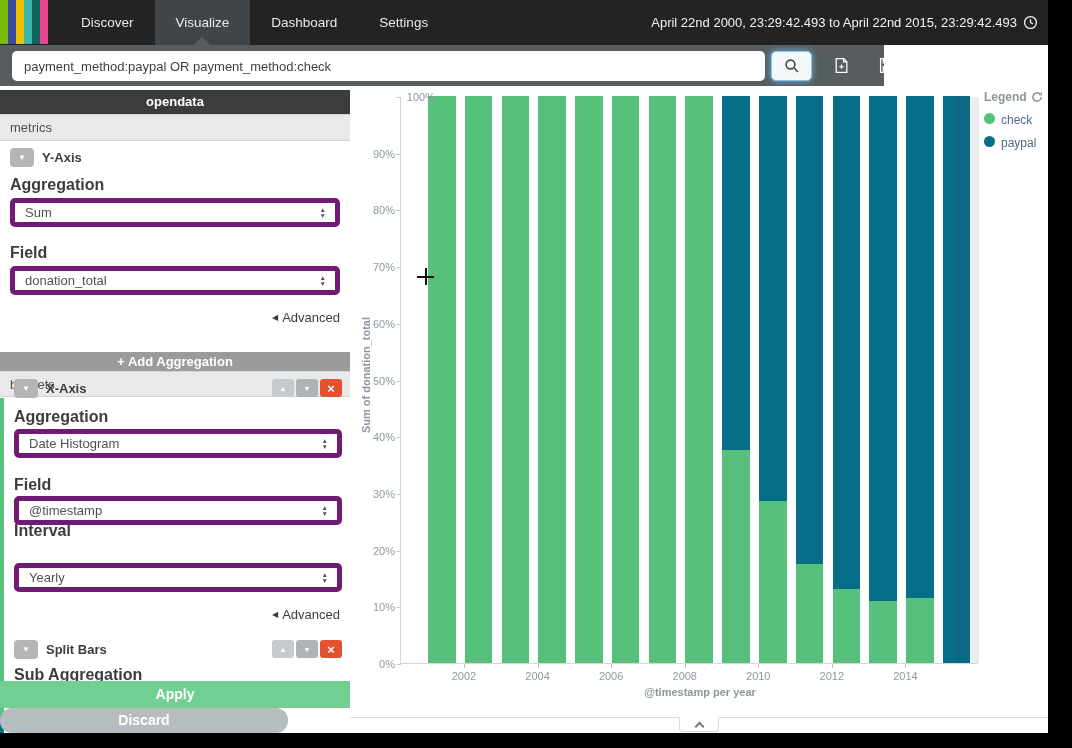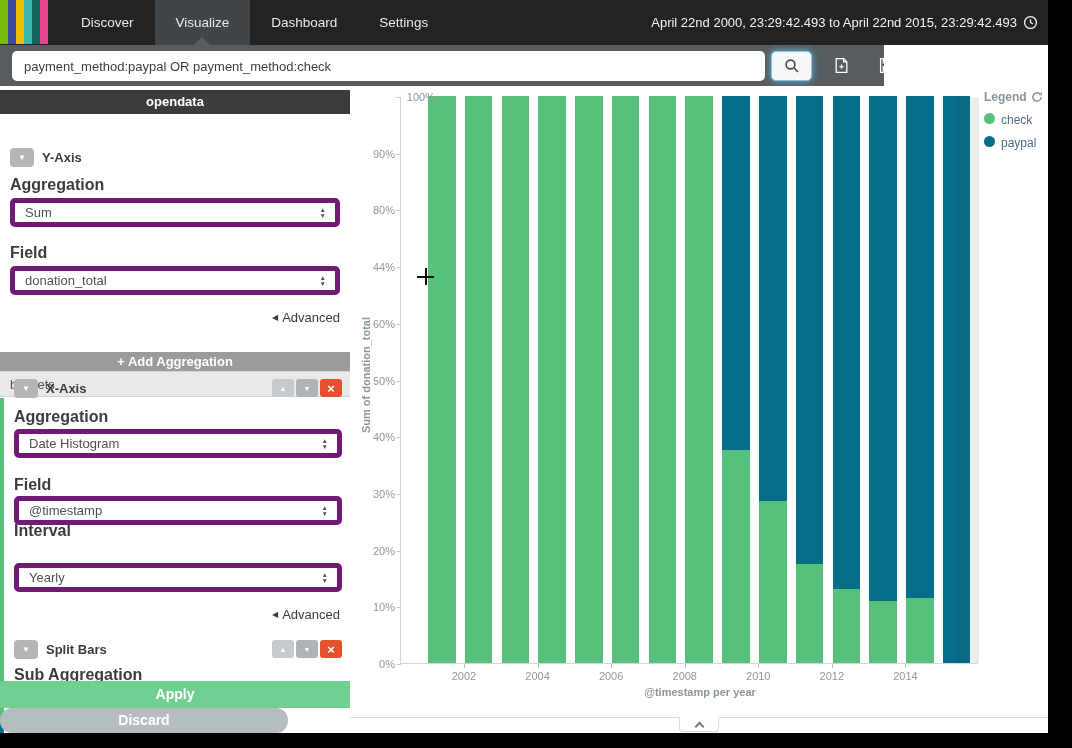--- a/index.html
+++ b/index.html
@@ -142,20 +142,21 @@
         <svg width="17" height="17" viewBox="0 0 16 16" fill="none" stroke="#fff" stroke-width="1.4">
             <path d="M13.5 8a5.5 5.5 0 1 1-1.6-3.9"></path>
             <path d="M13.7 1.6v3.2h-3.2" stroke-width="1.2"></path>
           </svg>
       </span>
     </div>
   </div>
 
   <div id="sidebar">
     <div id="index-bar">opendata</div>
+    <div class="section-head" id="metrics-head">metrics</div>
 
     <div class="agg-row" style="left:10px; top:62px;">
       <span class="collapse-btn">
           <span>▼</span>
         </span>
       <span class="agg-title">Y-Axis</span>
     </div>
     <div class="field-label" style="left:10px; top:90px;">Aggregation</div>
     <div class="select-box" style="left:10px; top:112px; width:330px;">
       <span>Sum</span>
@@ -312,21 +313,21 @@
         <div class="ytick-label" style="left: -50px; top: 447.6px;">20%</div>
         <div class="ytick-mark" style="left: -5px; top: 453.6px;"></div>
         <div class="ytick-label" style="left: -50px; top: 390.9px;">30%</div>
         <div class="ytick-mark" style="left: -5px; top: 396.9px;"></div>
         <div class="ytick-label" style="left: -50px; top: 334.2px;">40%</div>
         <div class="ytick-mark" style="left: -5px; top: 340.2px;"></div>
         <div class="ytick-label" style="left: -50px; top: 277.5px;">50%</div>
         <div class="ytick-mark" style="left: -5px; top: 283.5px;"></div>
         <div class="ytick-label" style="left: -50px; top: 220.8px;">60%</div>
         <div class="ytick-mark" style="left: -5px; top: 226.8px;"></div>
-        <div class="ytick-label" style="left: -50px; top: 164.1px;">44%</div>
+        <div class="ytick-label" style="left: -50px; top: 164.1px;">70%</div>
         <div class="ytick-mark" style="left: -5px; top: 170.1px;"></div>
         <div class="ytick-label" style="left: -50px; top: 107.4px;">80%</div>
         <div class="ytick-mark" style="left: -5px; top: 113.4px;"></div>
         <div class="ytick-label" style="left: -50px; top: 50.7px;">90%</div>
         <div class="ytick-mark" style="left: -5px; top: 56.7px;"></div>
         <div class="ytick-label" style="left: -50px; top: -6px; margin-left: 40px;">100%</div>
         <div class="ytick-mark" style="left: -5px; top: 0px;"></div>
         <div class="xtick-label" style="left: 33px; top: 573px;">2002</div>
         <div class="xtick-mark" style="left: 63px; top: 567px;"></div>
         <div class="xtick-label" style="left: 106.57px; top: 573px;">2004</div>

